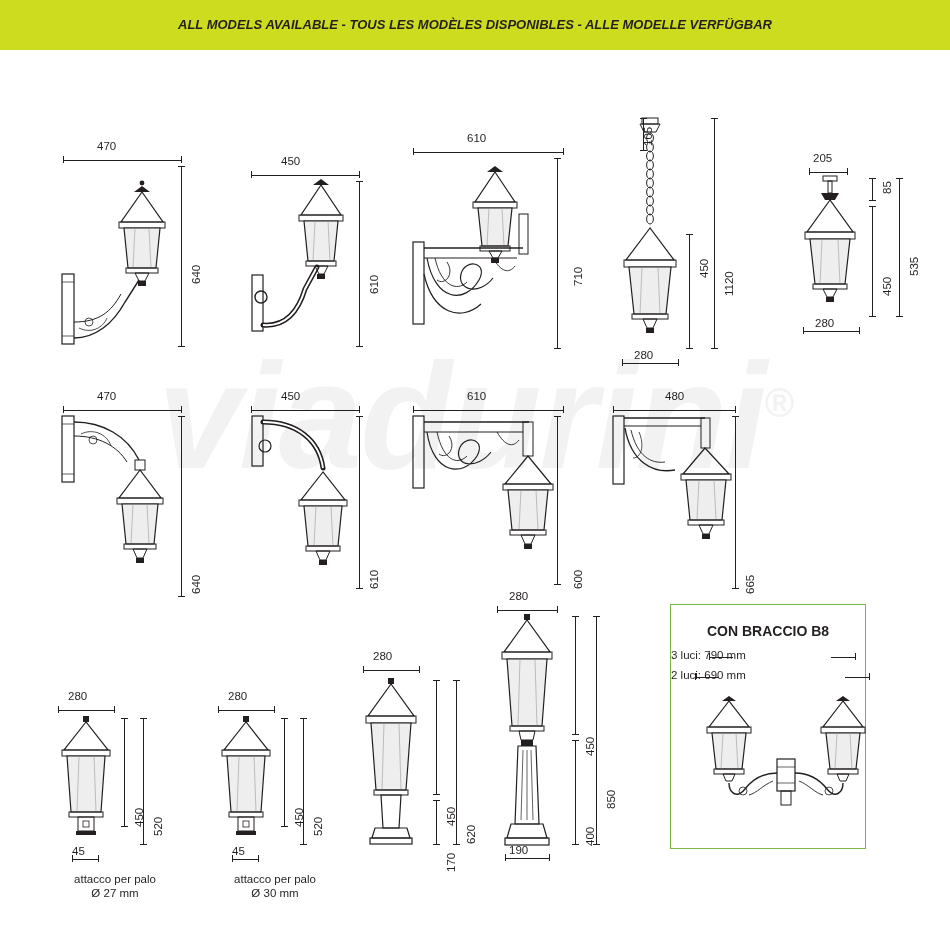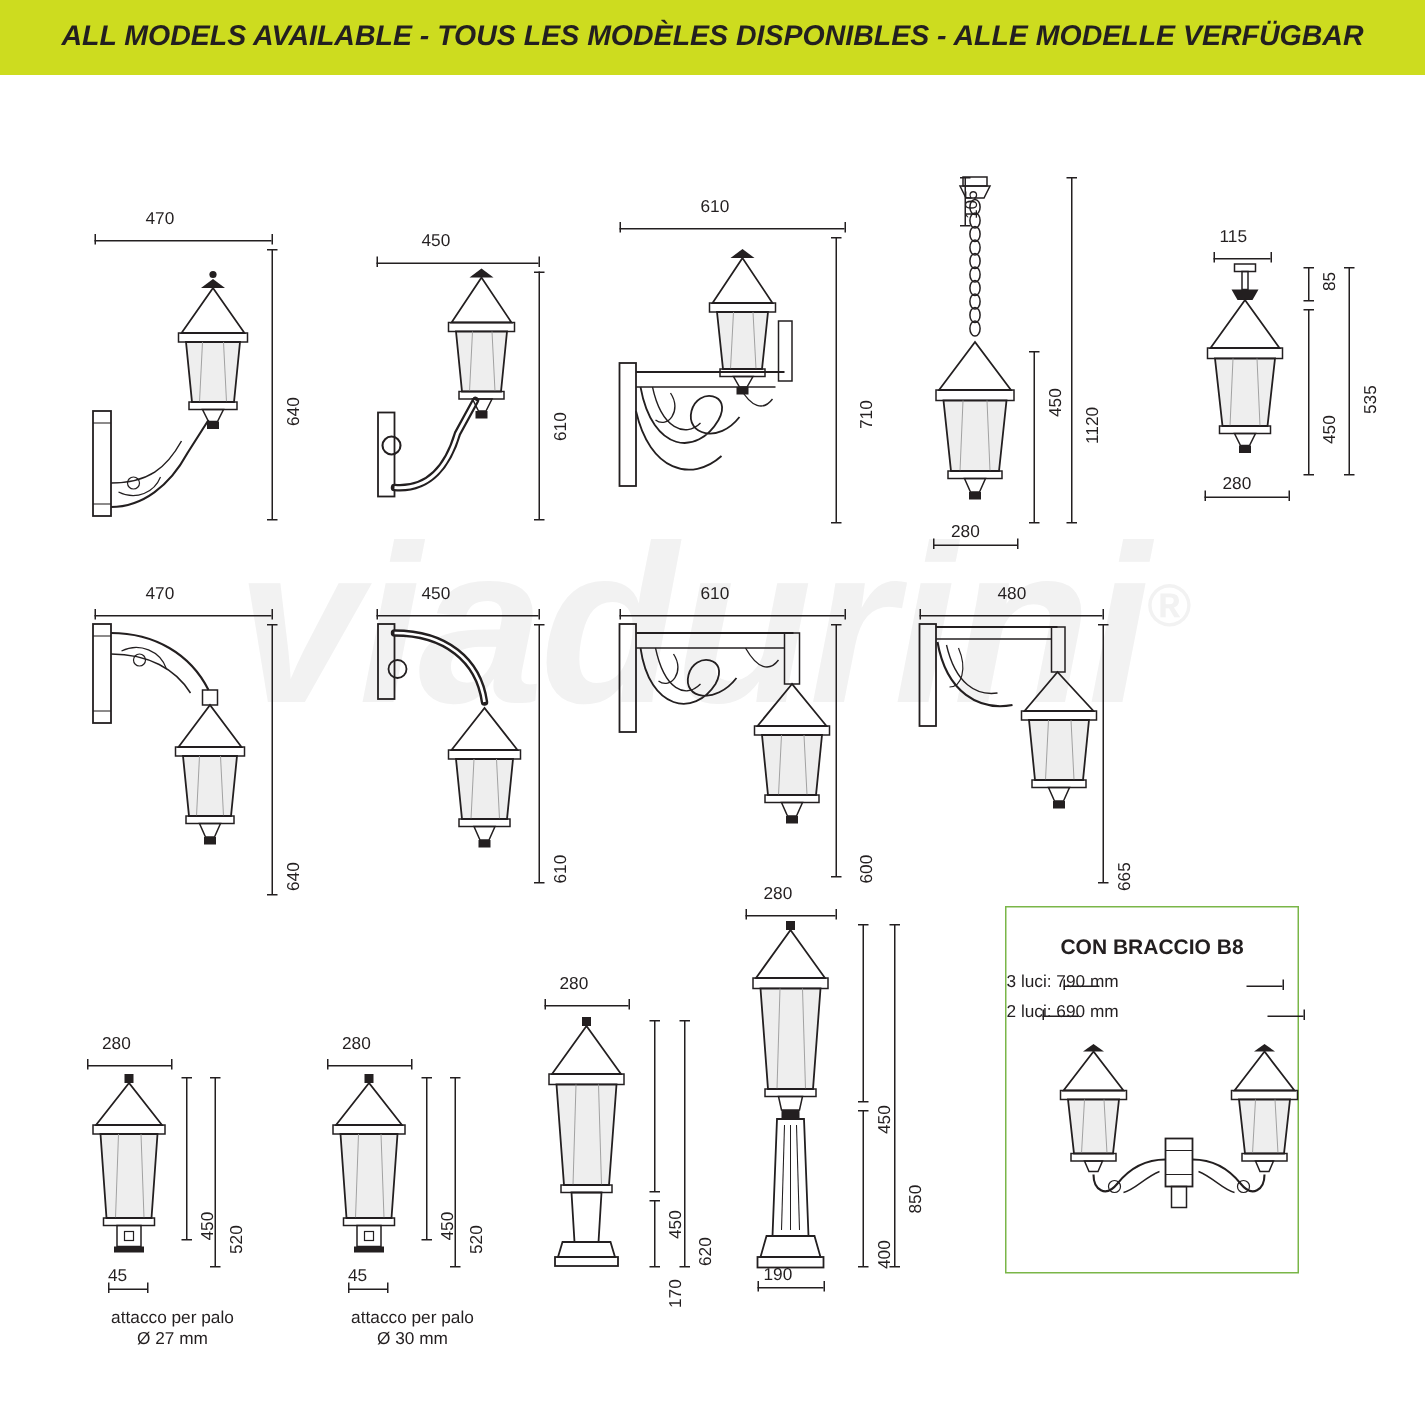--- a/index.html
+++ b/index.html
@@ -20,21 +20,21 @@
     text-align:center;
   }
   .header .line1{
     font-size:21px;
     font-weight:bold;
     letter-spacing:.5px;
     color:#231f20;
     line-height:26px;
   }
   .header .line2{
-    font-size:19px;
+    font-size:13px;
     font-weight:bold;
     font-style:italic;
     color:#231f20;
     line-height:26px;
     margin-top:2px;
   }
   
   .watermark{
     position:absolute;
     left:0;top:330px;
@@ -255,21 +255,21 @@
       <polygon points="19,151 61,151 56,198 24,198" fill="#eeeeee" stroke="#231f20" stroke-width="1.2"></polygon>
       <line x1="32" y1="151" x2="30" y2="198" stroke="#999" stroke-width=".6"></line>
       <line x1="48" y1="151" x2="50" y2="198" stroke="#999" stroke-width=".6"></line>
       <rect x="22" y="198" width="36" height="5" fill="none" stroke="#231f20" stroke-width="1"></rect>
       <polygon points="33,203 47,203 43,212 37,212" fill="none" stroke="#231f20" stroke-width="1"></polygon>
       <rect x="36" y="212" width="8" height="5" fill="#231f20"></rect>
     </svg>
   </div>
 
   <div class="item" style="left:795px;top:62px;width:130px;height:250px;">
-    <div class="dim" style="left:18px;top:-4px;">115</div>
+    <div class="dim" style="left:18px;top:-4px;">205</div>
     <div class="hline" style="left:14px;top:16px;width:38px;"></div>
     <div class="tick tickv" style="left:14px;top:12px;"></div>
     <div class="tick tickv" style="left:52px;top:12px;"></div>
     <div class="dim vert" style="left:86px;top:38px;">85</div>
     <div class="vline" style="left:77px;top:22px;height:22px;"></div>
     <div class="tick tickh" style="left:74px;top:22px;"></div>
     <div class="tick tickh" style="left:74px;top:44px;"></div>
     <div class="dim vert" style="left:86px;top:140px;">450</div>
     <div class="vline" style="left:77px;top:50px;height:110px;"></div>
     <div class="tick tickh" style="left:74px;top:50px;"></div>

